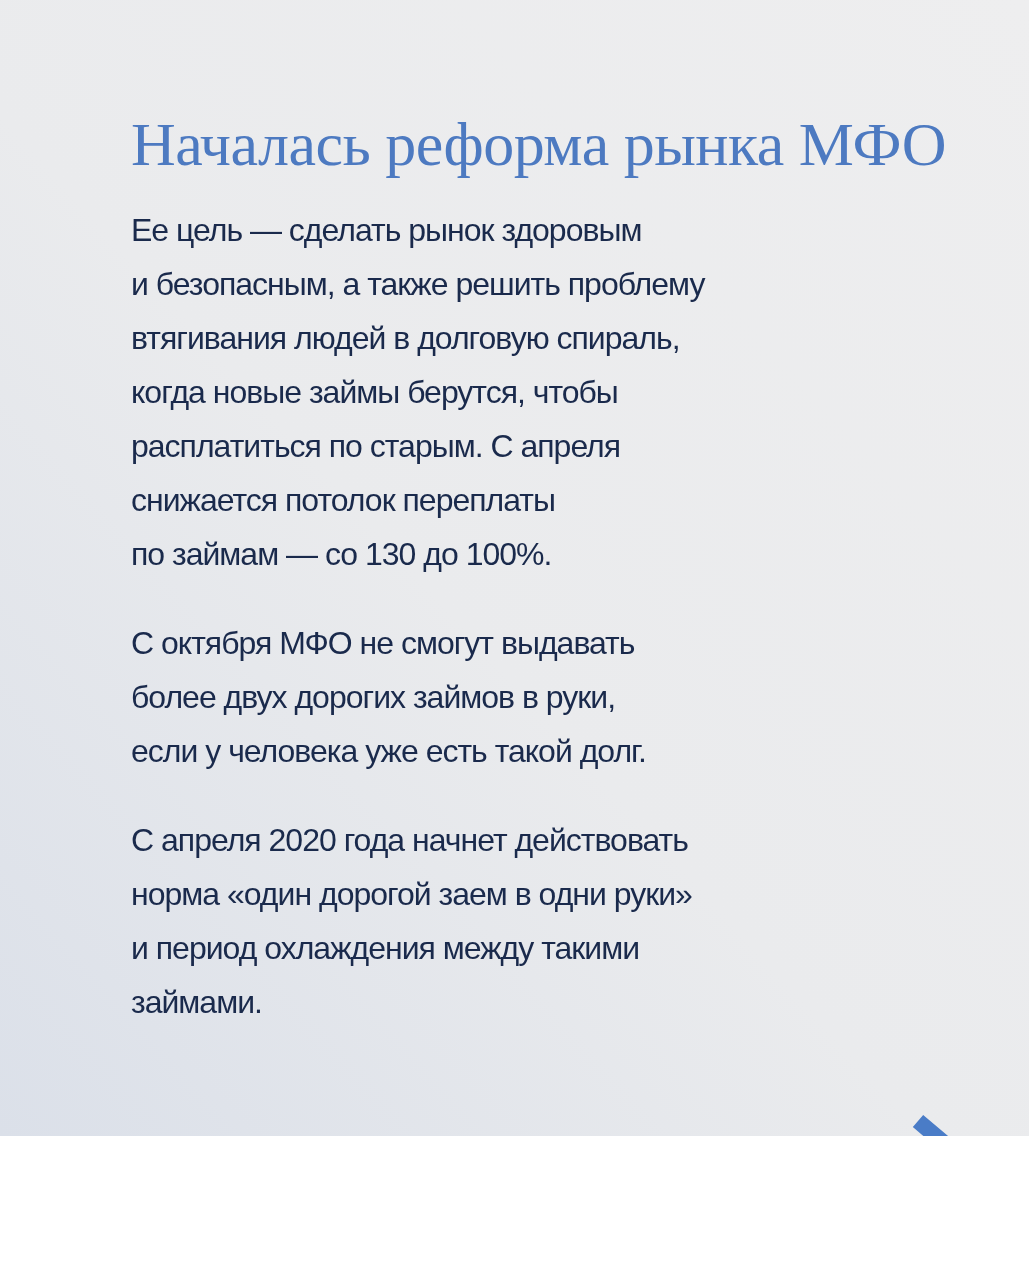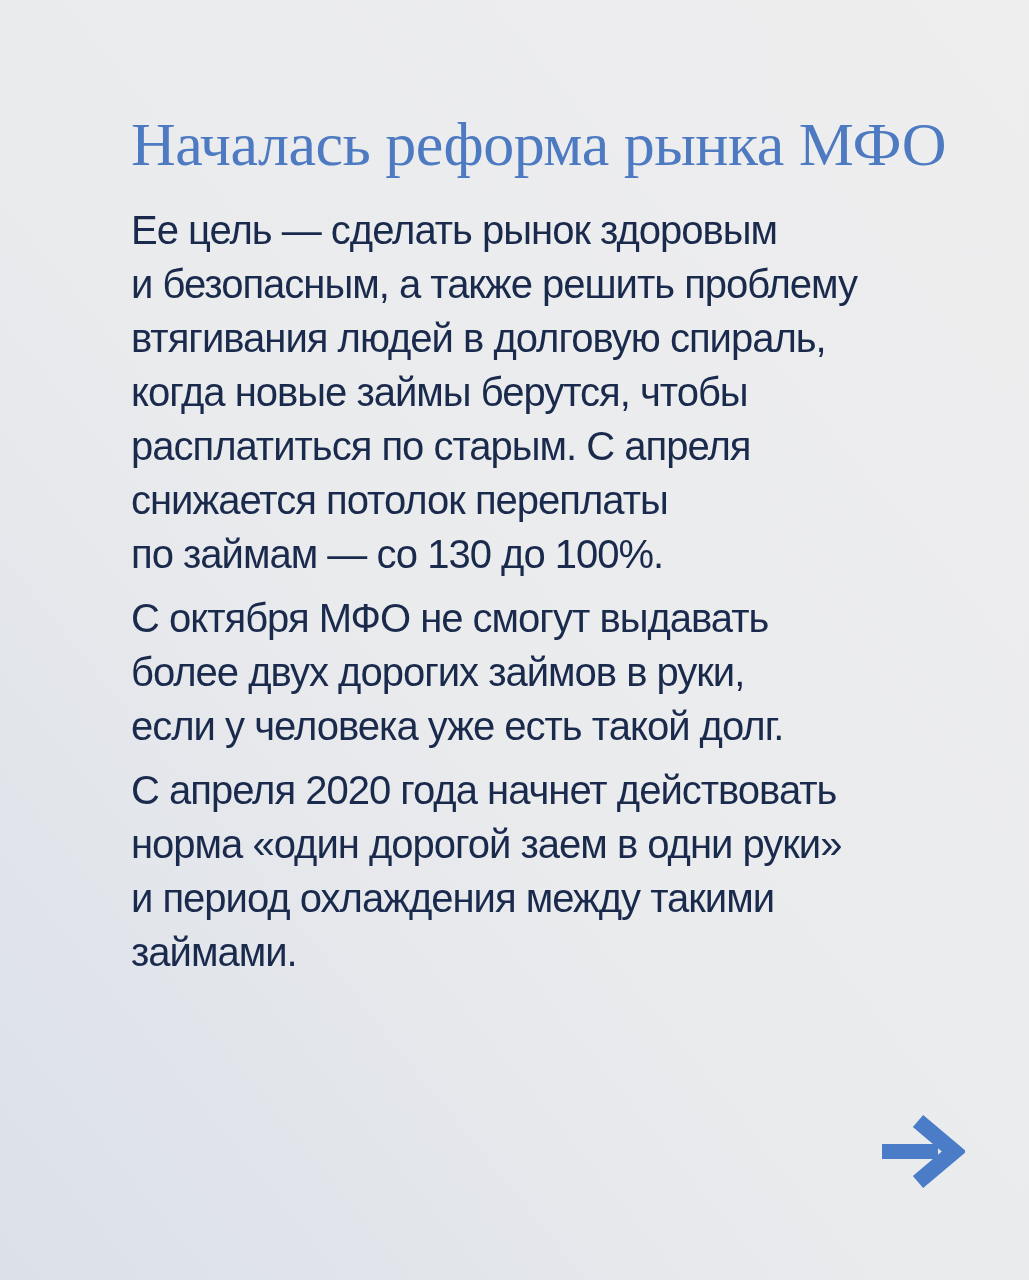--- a/index.html
+++ b/index.html
@@ -3,21 +3,21 @@
 <meta charset="utf-8">
 <style>
   html, body {
     margin: 0;
     padding: 0;
     background: #ffffff;
   }
   .card {
     position: relative;
     width: 1029px;
-    height: 1280px;
+    height: 1136px;
     overflow: hidden;
     background: linear-gradient(to bottom left, #EEEEEF 0%, #EAEBED 55%, #DBE0E9 100%);
     font-family: "Liberation Sans", "DejaVu Sans", sans-serif;
   }
   .content {
     position: absolute;
     top: 112px;
     left: 131px;
     right: 50px;
   }
@@ -26,28 +26,28 @@
     font-family: "Liberation Serif", "DejaVu Serif", serif;
     font-weight: 400;
     font-size: 62px;
     line-height: 64px;
     color: #4D7AC1;
     white-space: nowrap;
     letter-spacing: -0.5px;
   }
   .paragraph {
     margin: 27px 0 0 0;
-    font-size: 40px;
+    font-size: 32px;
     line-height: 54px;
     letter-spacing: -1px;
     color: #1A2A4C;
     white-space: pre;
   }
   .paragraph + .paragraph {
-    margin-top: 10px;
+    margin-top: 35px;
   }
   .next-arrow {
     position: absolute;
     left: 881px;
     top: 1110px;
     width: 84px;
     height: 82px;
     padding: 0;
     border: none;
     background: transparent;

